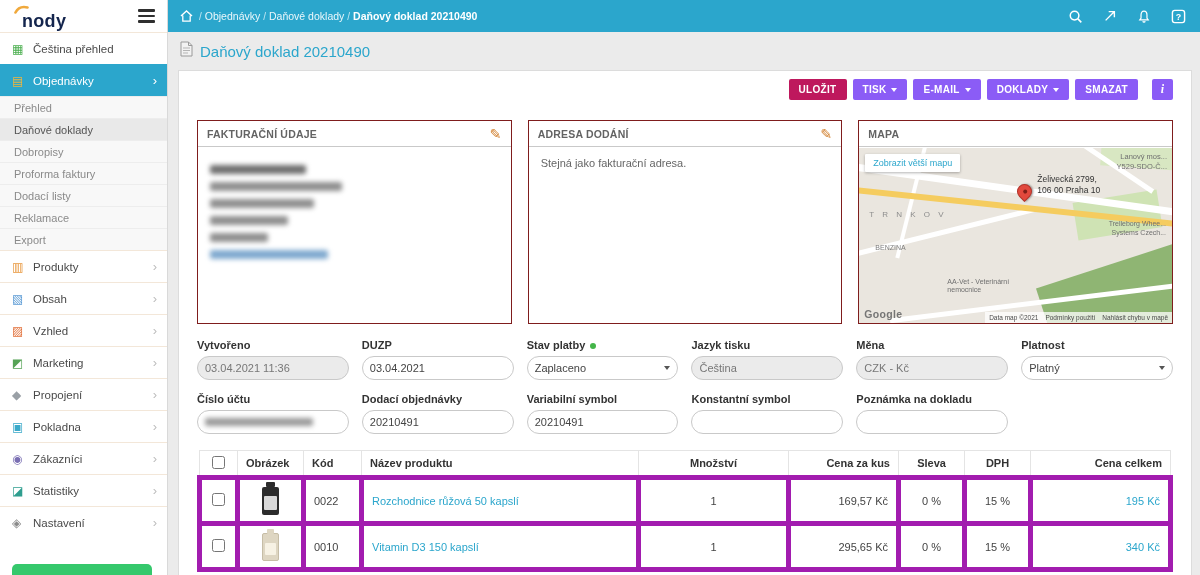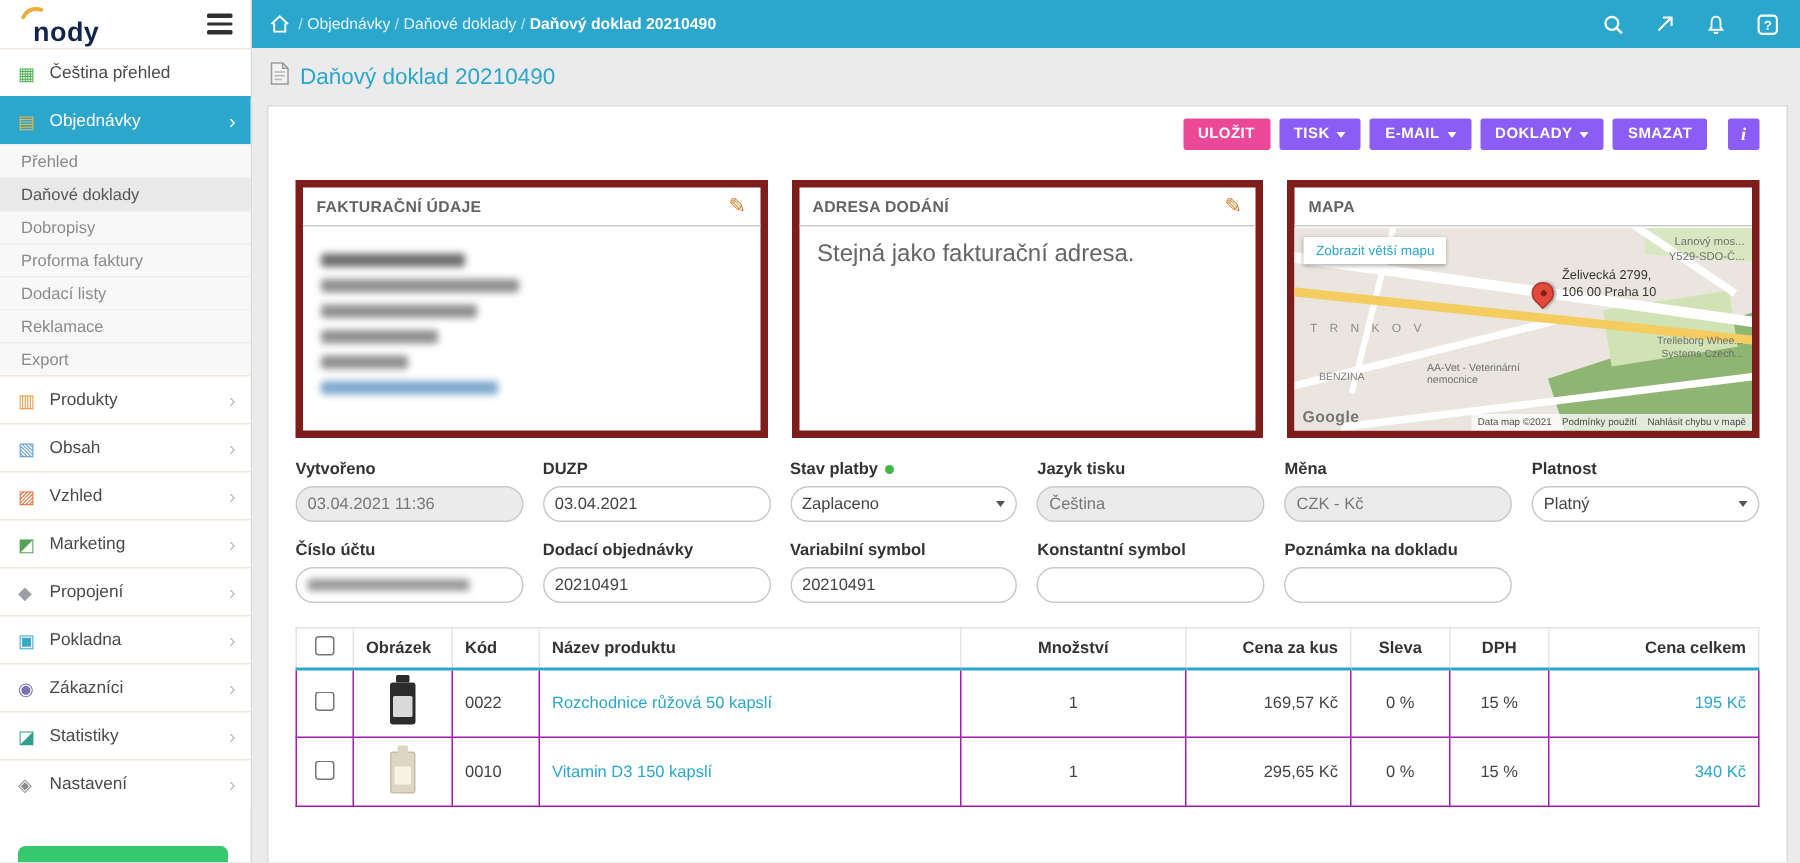--- a/index.html
+++ b/index.html
@@ -39,31 +39,31 @@
 
   
   .content { position:absolute; left:168px; top:32px; right:0; bottom:0; overflow:hidden; }
   .page-title-row { display:flex; align-items:center; gap:7px; padding:9px 0 7px 12px; }
   .page-title { font-size:15px; font-weight:normal; color:#2ba6cc; }
   .card { position:absolute; left:10px; right:8px; top:38px; height:600px; background:#fff; border:1px solid #dcdcdc; padding:8px 18px; }
 
   
   .toolbar { display:flex; justify-content:flex-end; align-items:center; gap:6px; }
   .btn { border:none; color:#fff; font-family:inherit; font-size:10px; font-weight:bold; letter-spacing:.3px; padding:0 10px; height:21px; border-radius:2px; cursor:pointer; display:flex; align-items:center; gap:5px; }
-  .btn.green { background:#ec4899; }
+  .btn.green { background:#be185d; }
   .btn.blue { background:#8b5cf6; }
   .btn.info { margin-left:8px; width:21px; justify-content:center; font-style:italic; font-family:"Liberation Serif",serif; font-size:12px; }
   .caret-w { width:0; height:0; border-left:3.5px solid transparent; border-right:3.5px solid transparent; border-top:4px solid #fff; }
 
   
   .panels { display:flex; gap:16px; margin-top:20px; }
-  .panel { flex:1; border:5px solid #7f1d1d; height:172px; position:relative; background:#fff; }
+  .panel { flex:1; border:1px solid #7f1d1d; height:204px; position:relative; background:#fff; }
   .panel-header { height:26px; border-bottom:1px solid #c9c9c9; display:flex; align-items:center; justify-content:space-between; padding:0 9px; font-size:10.5px; font-weight:bold; color:#636363; letter-spacing:.2px; }
   .pencil { color:#d07c28; font-size:14px; cursor:pointer; }
-  .panel-body { padding:10px 12px; font-size:16px; color:#666; }
+  .panel-body { padding:10px 12px; font-size:11px; color:#666; }
   .blur-line { height:9px; background:#8f8f8f; border-radius:2px; filter:blur(2.6px); margin:8px 0; }
   .blur-line.b1{width:96px; background:#6f6f6f;} .blur-line.b2{width:132px;} .blur-line.b3{width:104px;}
   .blur-line.b4{width:78px;} .blur-line.b5{width:58px;} .blur-line.b6{width:118px; background:#7fa9cf;}
 
   
   .map-body { position:absolute; top:27px; left:0; right:0; bottom:0; background:#eae6df; overflow:hidden; }
   .map-el { position:absolute; }
   .g1 { right:-25px; bottom:-35px; width:150px; height:95px; background:#8fb573; transform:rotate(-18deg); }
   .g2 { right:12px; top:48px; width:85px; height:38px; background:#cfe3b4; transform:rotate(-9deg); }
   .g3 { top:-6px; right:-4px; width:75px; height:26px; background:#d8e7c2; transform:rotate(4deg); }
@@ -101,21 +101,21 @@
 
   
   .tabs { margin-top:18px; border-bottom:1px solid #c9c9c9; display:flex; align-items:flex-end; height:31px; }
   .tab { font-size:11.5px; padding:8px 16px 7px; cursor:pointer; }
   .tab.active { border:1px solid #c9c9c9; border-bottom:2px solid #fff; margin-bottom:-1px; color:#555; background:#fff; border-radius:2px 2px 0 0; }
   .tab.link { color:#2ba6cc; }
 
   
   .items-table { width:100%; border-collapse:collapse; margin-top:16px; font-size:11px; color:#444; table-layout:fixed; }
   .items-table th { height:27px; font-size:11px; font-weight:bold; color:#333; border:1px solid #e4e4e4; border-bottom:2px solid #2ba6cc; padding:0 8px; text-align:left; }
-  .items-table td { height:46px; border:1px solid #a21caf; padding:0 8px; }
+  .items-table td { height:46px; border:5px solid #a21caf; padding:0 8px; }
   .c-center { text-align:center !important; }
   .c-right { text-align:right !important; }
   .items-table a { color:#2ba6cc; text-decoration:none; cursor:pointer; }
   input[type=checkbox] { width:13px; height:13px; cursor:pointer; }
   .bottle { width:17px; height:28px; margin:0 auto; position:relative; border-radius:2px; }
   .bottle::before { content:""; position:absolute; top:-5px; left:4px; right:4px; height:5px; border-radius:1px; background:inherit; }
   .bottle .strip { position:absolute; left:2px; right:2px; top:9px; bottom:5px; border-radius:1px; }
   .bottle-dark { background:#2c2c2c; } .bottle-dark .strip { background:#d9d9d9; }
   .bottle-cream { background:#ded6c2; border:1px solid #c6bda6; } .bottle-cream .strip { background:#f7f2e4; }
 </style>

